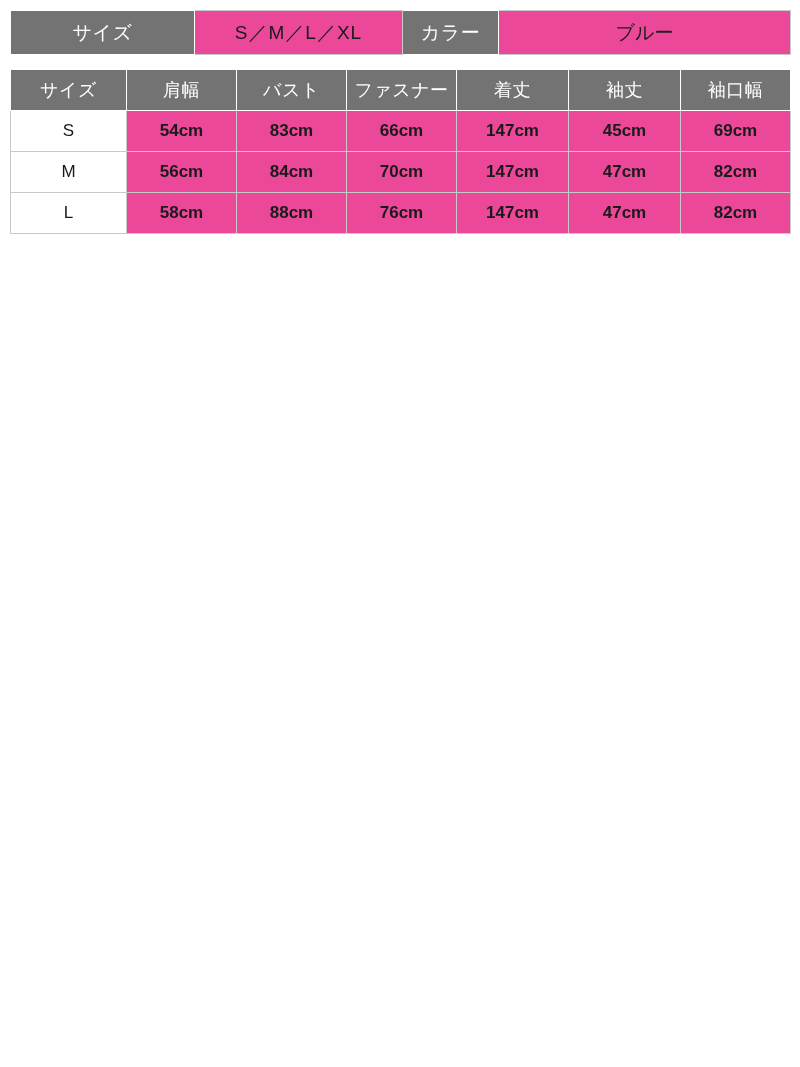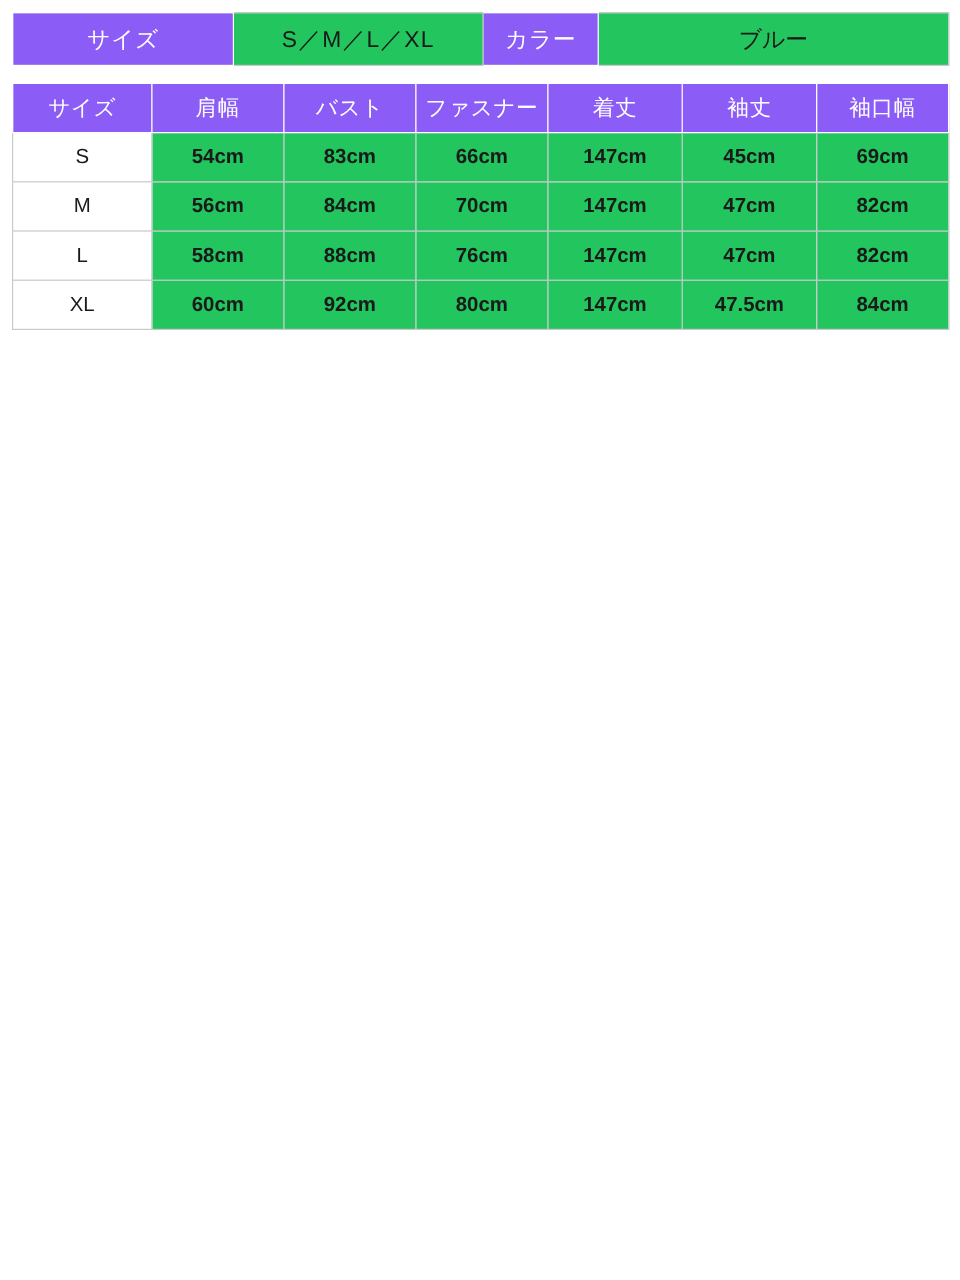--- a/index.html
+++ b/index.html
@@ -28,29 +28,29 @@
   }
   td, th {
     border: 1px solid #ffffff;
     text-align: center;
     vertical-align: middle;
     font-weight: normal;
     padding: 0;
   }
   
   .hd {
-    background: #8b5cf6;
+    background: #737373;
     color: #ffffff;
     font-size: 19px;
     letter-spacing: 0.5px;
     font-family: Liberation Mono, monospace;
   }
   
   .vl {
-    background: #22c55e;
+    background: #ec4899;
     color: #1a1a1a;
     font-size: 18px;
     border: 1px solid #c9c9c9;
   }
   
   .t-basic td { height: 43px; }
   .t-basic .vl { font-size: 19px; }
   .t-basic .sizes { letter-spacing: 1px; }
 
   
@@ -138,27 +138,18 @@
       </tr>
       <tr>
         <td class="rowlabel">L</td>
         <td class="vl">58cm</td>
         <td class="vl">88cm</td>
         <td class="vl">76cm</td>
         <td class="vl">147cm</td>
         <td class="vl">47cm</td>
         <td class="vl">82cm</td>
       </tr>
-      <tr>
-        <td class="rowlabel">XL</td>
-        <td class="vl">60cm</td>
-        <td class="vl">92cm</td>
-        <td class="vl">80cm</td>
-        <td class="vl">147cm</td>
-        <td class="vl">47.5cm</td>
-        <td class="vl">84cm</td>
-      </tr>
     </tbody>
   </table>
 
 
 
 </div>
 
 </body></html>

